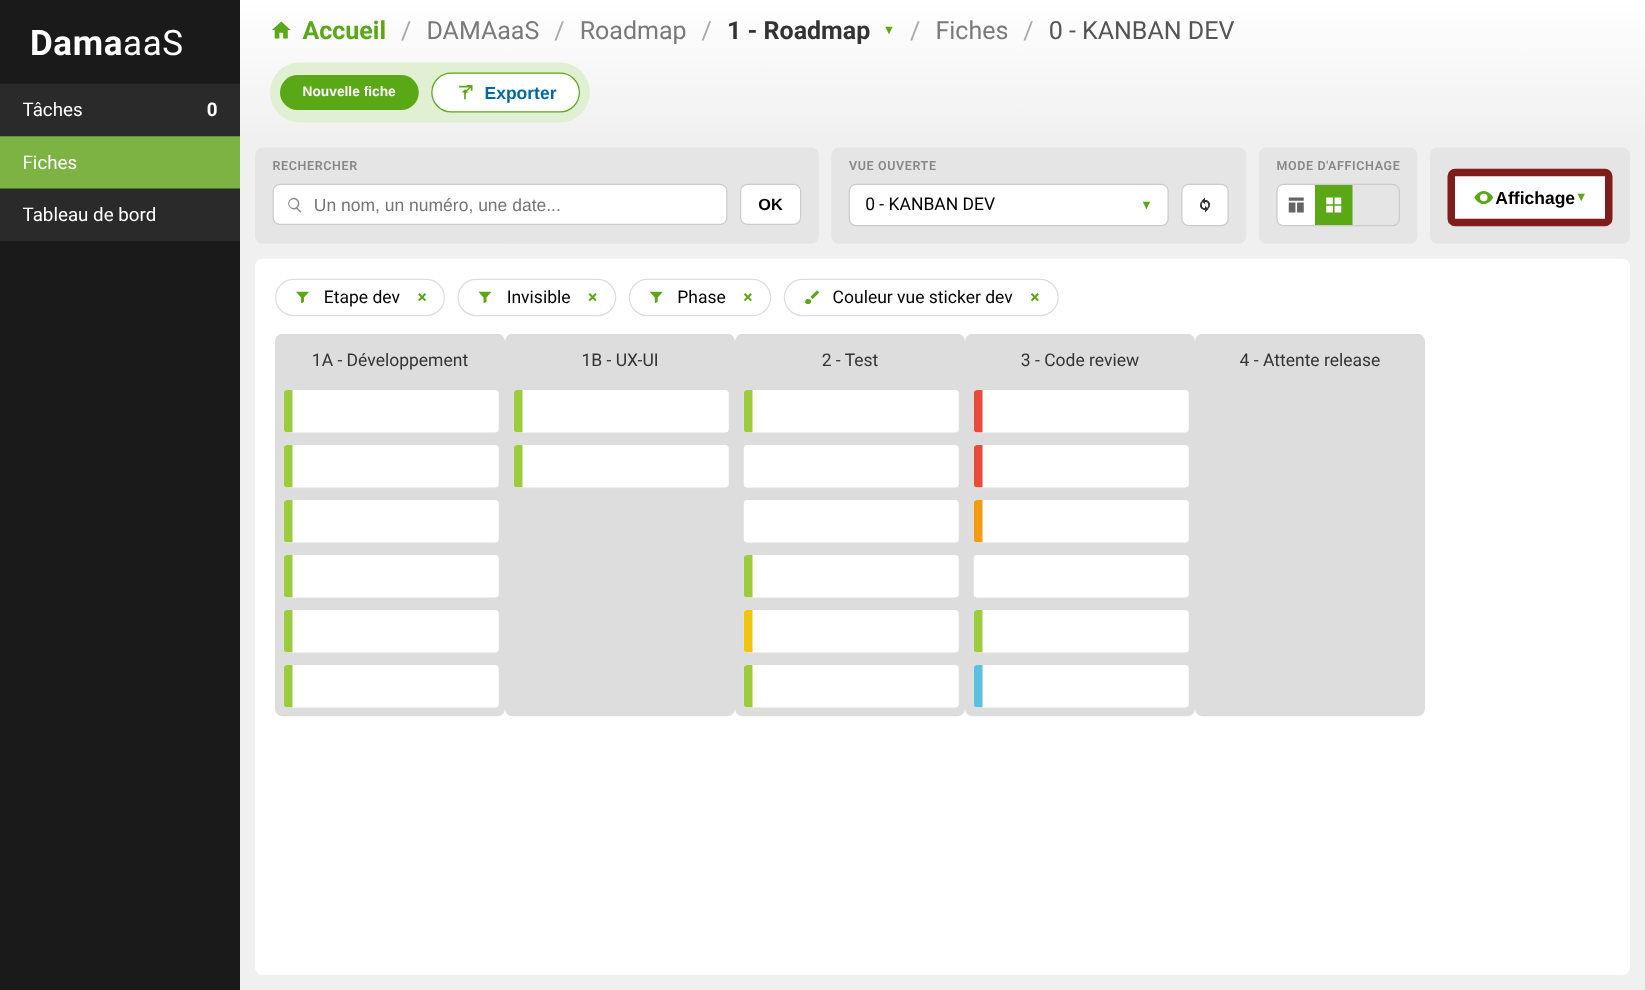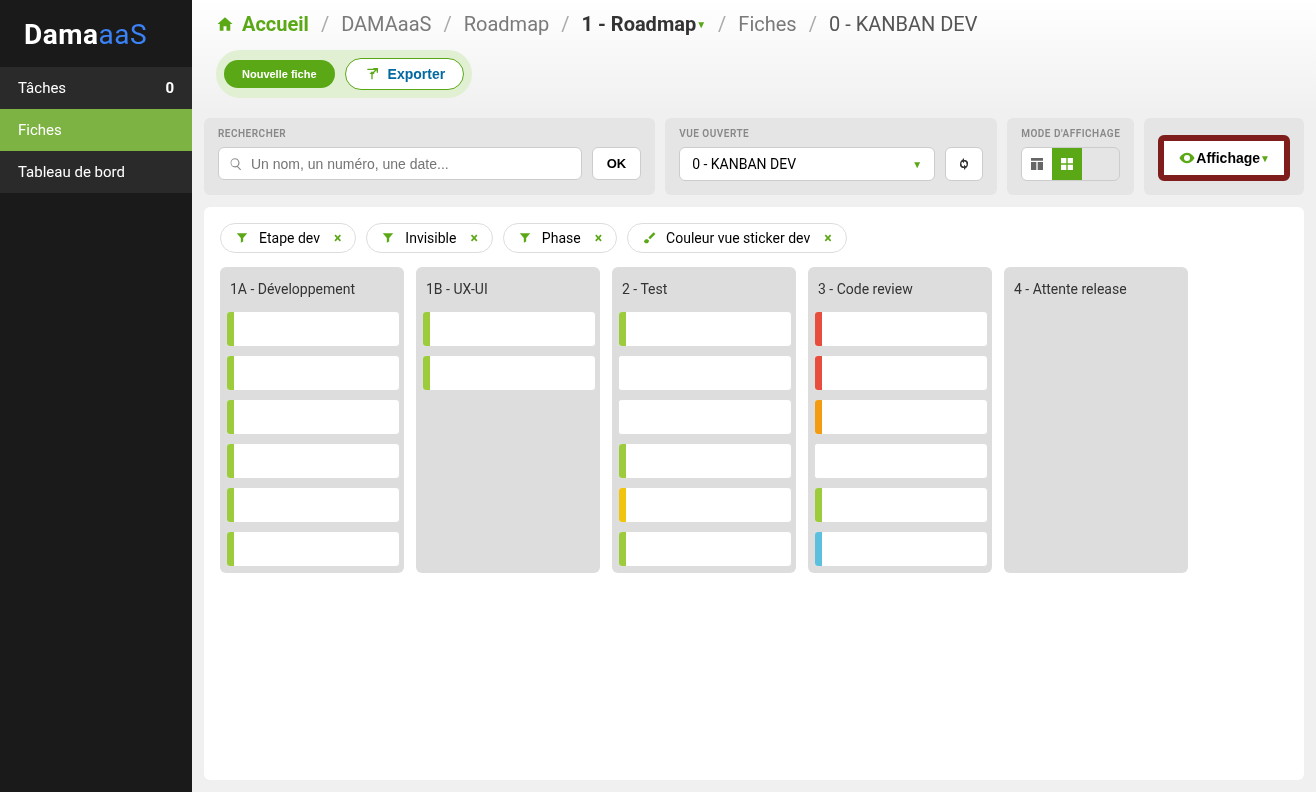--- a/index.html
+++ b/index.html
@@ -1,31 +1,31 @@
 <!DOCTYPE html>
 <html><head>
 <meta charset="utf-8">
 <style>
   * { box-sizing: border-box; margin: 0; padding: 0; }
   body { font-family: -apple-system, BlinkMacSystemFont, "Segoe UI", Roboto, Arial, sans-serif; background: #f0f0f0; width: 1316px; height: 792px; overflow: hidden; }
   .layout { display: flex; height: 100%; }
   .sidebar { width: 192px; background: #1a1a1a; color: #fff; display: flex; flex-direction: column; }
   .logo { padding: 18px 24px 16px; font-size: 28px; font-weight: 700; letter-spacing: 0.5px; }
-  .logo .aa { color: #3b82f6; font-weight: 400; }
+  .logo .aa { color: #ffffff; font-weight: 400; }
   .nav-item { padding: 12px 18px; font-size: 15px; display: flex; justify-content: space-between; cursor: pointer; }
   .nav-item.dark { background: #2a2a2a; }
   .nav-item.active { background: #7cb342; }
   .nav-count { font-weight: 700; }
   .main { flex: 1; display: flex; flex-direction: column; background: #f0f0f0; overflow: hidden; }
   .header { padding: 12px 24px 20px; background: linear-gradient(#fff, #f0f0f0 95%); }
   .breadcrumb { display: flex; align-items: center; gap: 6px; font-size: 20px; flex-wrap: wrap; }
   .breadcrumb .sep { color: #aaa; padding: 0 6px; }
   .bc-link { color: #7a7a7a; cursor: pointer; }
   .bc-accueil { color: #5ba817; font-weight: 700; display: flex; align-items: center; gap: 8px; cursor: pointer; }
-  .bc-current { color: #333; font-weight: 700; display: flex; align-items: center; }
+  .bc-current { color: #333; font-weight: 700; display: flex; align-items: center; gap: 10px; }
   .bc-last { color: #555; }
   .actions-row { display: flex; align-items: center; gap: 10px; margin-top: 14px; background: #e1efd2; padding: 8px; border-radius: 28px; width: fit-content; }
   .btn-primary { background: #5ba817; color: #fff; border: none; border-radius: 20px; padding: 8px 18px; font-size: 11px; font-weight: 600; cursor: pointer; }
   .btn-outline { background: #fff; color: #0369a1; border: 1px solid #5ba817; border-radius: 20px; padding: 7px 18px; font-size: 14px; font-weight: 600; cursor: pointer; display: flex; align-items: center; gap: 8px; }
   .toolbar { display: flex; gap: 10px; padding: 0 12px 12px; }
   .panel { background: #e5e5e5; border-radius: 6px; padding: 10px 14px 14px; }
   .panel-label { font-size: 10px; letter-spacing: 0.5px; color: #888; font-weight: 600; margin-bottom: 8px; }
   .panel-search { flex: 1; }
   .search-row { display: flex; gap: 10px; }
   .search-input-wrap { flex: 1; background: #fff; border: 1px solid #ccc; border-radius: 6px; display: flex; align-items: center; padding: 6px 10px; gap: 8px; }
@@ -38,21 +38,21 @@
   .panel-mode { }
   .mode-toggle { display: flex; border: 1px solid #ccc; border-radius: 6px; overflow: hidden; }
   .mode-btn { width: 30px; height: 32px; display: flex; align-items: center; justify-content: center; cursor: pointer; background: #fff; }
   .mode-btn.active { background: #5ba817; color: #fff; }
   .panel-display { }
   .btn-display { background: #fff; border: 6px solid #7f1d1d; border-radius: 6px; padding: 8px 14px; display: flex; align-items: center; gap: 0; font-size: 14px; font-weight: 600; cursor: pointer; }
   .board-wrap { background: #fff; margin: 0 12px 12px; border-radius: 6px; padding: 16px; flex: 1; overflow: hidden; display: flex; flex-direction: column; }
   .filter-chips { display: flex; gap: 10px; flex-wrap: wrap; margin-bottom: 14px; }
   .chip { background: #fff; border: 1px solid #ddd; border-radius: 20px; padding: 6px 10px 6px 14px; display: flex; align-items: center; gap: 10px; font-size: 14px; cursor: pointer; }
   .chip-x { color: #5ba817; font-weight: 700; padding: 0 4px; cursor: pointer; }
-  .columns { display: flex; gap: 12px; flex: 1; overflow: hidden; }
+  .columns { display: flex; gap: 0; flex: 1; overflow: hidden; text-align: center; }
   .kcol { width: 184px; background: #ddd; border-radius: 6px; display: flex; flex-direction: column; height: 306px; }
   .kcol-title { padding: 14px 10px 10px; font-size: 14px; color: #333; }
   .kcards { overflow-y: auto; padding: 4px 4px 6px 6px; display: flex; flex-direction: column; gap: 8px; }
   .kcards::-webkit-scrollbar { width: 8px; }
   .kcards::-webkit-scrollbar-thumb { background: #aaa; border-radius: 4px; }
   .kcards::-webkit-scrollbar-track { background: transparent; }
   .kcard { background: #fff; border: 1px solid #ddd; border-radius: 4px; height: 36px; min-height: 36px; display: flex; overflow: hidden; cursor: pointer; }
   .kcard-stripe { width: 7px; }
   .caret-down { font-size: 10px; color: #5ba817; }
 </style>

